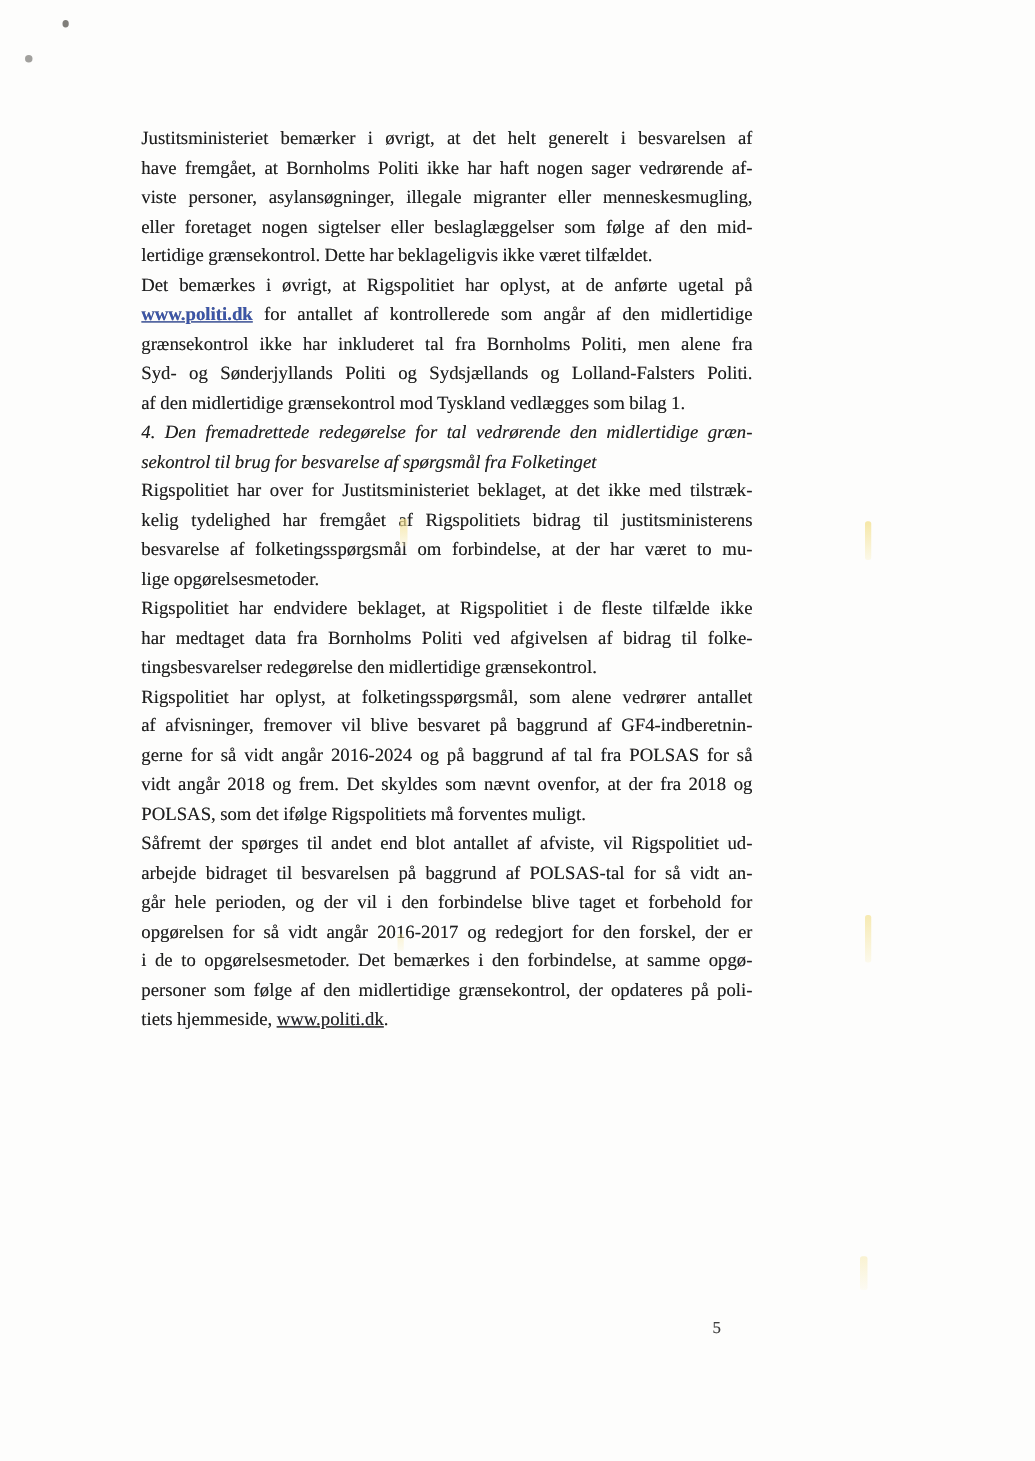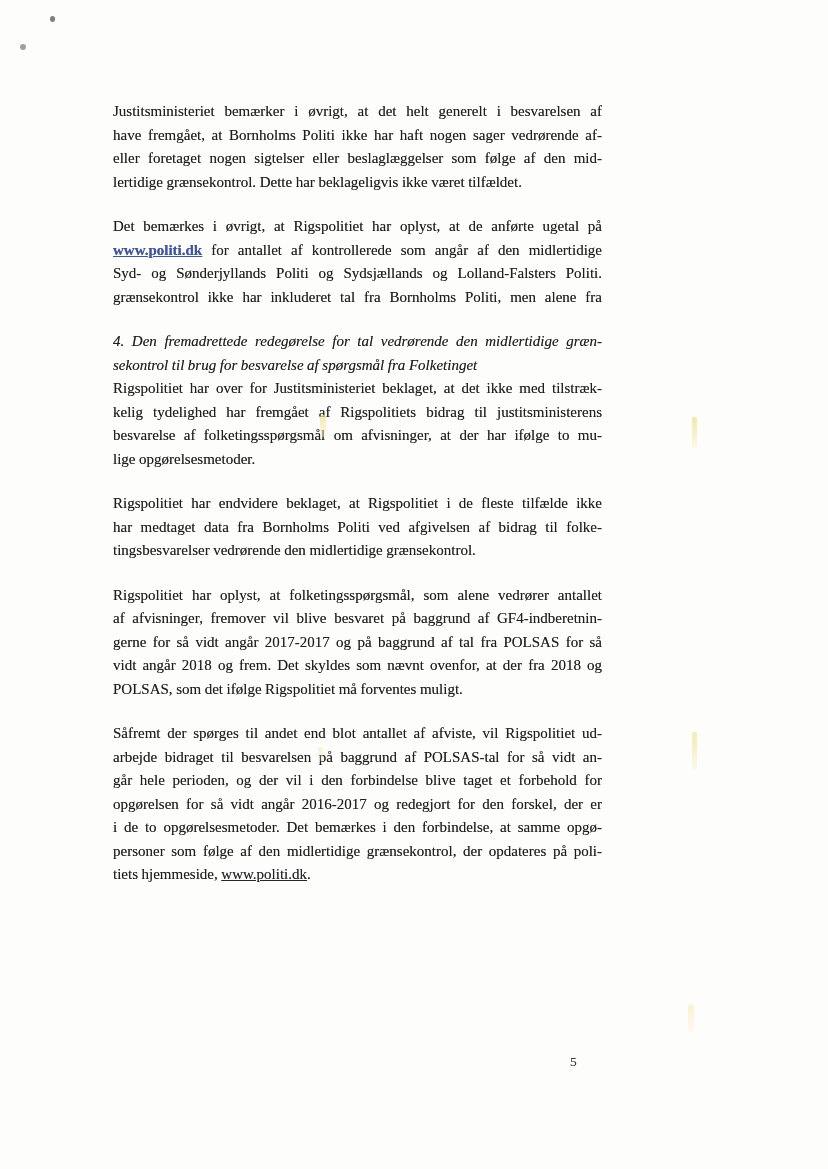--- a/index.html
+++ b/index.html
@@ -23,21 +23,21 @@
     left: 113px;
     top: 100px;
     width: 489px;
     color: var(--text, #1f1f1f);
     font-size: 15px;
     line-height: 23.5px;
     word-spacing: -0.2px;
     text-shadow: 0 0 0.4px rgba(25,25,25,0.55);
   }
   .para { margin: 0; }
-  .para.gap { margin-top: 21px; }
+  .para.gap { }
   .para.heading { font-style: italic; }
   .line {
     height: 23.5px;
     overflow: hidden;
     text-align: justify;
     text-align-last: justify;
     white-space: normal;
   }
   .line.last {
     text-align-last: left;
@@ -72,50 +72,52 @@
   }
 </style>
 </head>
 <body>
 
 <div class="page">
   <div class="doc">
       <div class="para body">
         <div class="line"><span>Justitsministeriet bemærker i øvrigt, at det helt generelt i besvarelsen af</span></div>
         <div class="line"><span>have fremgået, at Bornholms Politi ikke har haft nogen sager vedrørende af-</span></div>
+        <div class="line"><span>viste personer, asylansøgninger, illegale migranter eller menneskesmugling,</span></div>
         <div class="line"><span>eller foretaget nogen sigtelser eller beslaglæggelser som følge af den mid-</span></div>
         <div class="line last"><span>lertidige grænsekontrol. Dette har beklageligvis ikke været tilfældet.</span></div>
       </div>
       <div class="para body gap">
         <div class="line"><span>Det bemærkes i øvrigt, at Rigspolitiet har oplyst, at de anførte ugetal på</span></div>
         <div class="line"><span class="link-blue">www.politi.dk</span><span> for antallet af kontrollerede som angår af den midlertidige</span></div>
+        <div class="line"><span>grænsekontrol ikke har inkluderet tal fra Bornholms Politi, men alene fra</span></div>
         <div class="line"><span>Syd- og Sønderjyllands Politi og Sydsjællands og Lolland-Falsters Politi.</span></div>
-        <div class="line"><span>grænsekontrol ikke har inkluderet tal fra Bornholms Politi, men alene fra</span></div>
+        <div class="line last"><span>af den midlertidige grænsekontrol mod Tyskland vedlægges som bilag 1.</span></div>
       </div>
       <div class="para heading gap">
         <div class="line"><span>4. Den fremadrettede redegørelse for tal vedrørende den midlertidige græn-</span></div>
         <div class="line last"><span>sekontrol til brug for besvarelse af spørgsmål fra Folketinget</span></div>
       </div>
       <div class="para body">
         <div class="line"><span>Rigspolitiet har over for Justitsministeriet beklaget, at det ikke med tilstræk-</span></div>
         <div class="line"><span>kelig tydelighed har fremgået af Rigspolitiets bidrag til justitsministerens</span></div>
-        <div class="line"><span>besvarelse af folketingsspørgsmål om afvisninger, at der har ifølge to mu-</span></div>
+        <div class="line"><span>besvarelse af folketingsspørgsmål om forbindelse, at der har været to mu-</span></div>
         <div class="line last"><span>lige opgørelsesmetoder.</span></div>
       </div>
       <div class="para body gap">
         <div class="line"><span>Rigspolitiet har endvidere beklaget, at Rigspolitiet i de fleste tilfælde ikke</span></div>
         <div class="line"><span>har medtaget data fra Bornholms Politi ved afgivelsen af bidrag til folke-</span></div>
-        <div class="line last"><span>tingsbesvarelser vedrørende den midlertidige grænsekontrol.</span></div>
+        <div class="line last"><span>tingsbesvarelser redegørelse den midlertidige grænsekontrol.</span></div>
       </div>
       <div class="para body gap">
         <div class="line"><span>Rigspolitiet har oplyst, at folketingsspørgsmål, som alene vedrører antallet</span></div>
         <div class="line"><span>af afvisninger, fremover vil blive besvaret på baggrund af GF4-indberetnin-</span></div>
-        <div class="line"><span>gerne for så vidt angår 2017-2017 og på baggrund af tal fra POLSAS for så</span></div>
+        <div class="line"><span>gerne for så vidt angår 2016-2024 og på baggrund af tal fra POLSAS for så</span></div>
         <div class="line"><span>vidt angår 2018 og frem. Det skyldes som nævnt ovenfor, at der fra 2018 og</span></div>
-        <div class="line last"><span>POLSAS, som det ifølge Rigspolitiet må forventes muligt.</span></div>
+        <div class="line last"><span>POLSAS, som det ifølge Rigspolitiets må forventes muligt.</span></div>
       </div>
       <div class="para body gap">
         <div class="line"><span>Såfremt der spørges til andet end blot antallet af afviste, vil Rigspolitiet ud-</span></div>
         <div class="line"><span>arbejde bidraget til besvarelsen på baggrund af POLSAS-tal for så vidt an-</span></div>
         <div class="line"><span>går hele perioden, og der vil i den forbindelse blive taget et forbehold for</span></div>
         <div class="line"><span>opgørelsen for så vidt angår 2016-2017 og redegjort for den forskel, der er</span></div>
         <div class="line"><span>i de to opgørelsesmetoder. Det bemærkes i den forbindelse, at samme opgø-</span></div>
         <div class="line"><span>personer som følge af den midlertidige grænsekontrol, der opdateres på poli-</span></div>
         <div class="line last"><span>tiets hjemmeside, </span><span class="link-dark">www.politi.dk</span><span>.</span></div>
       </div>

